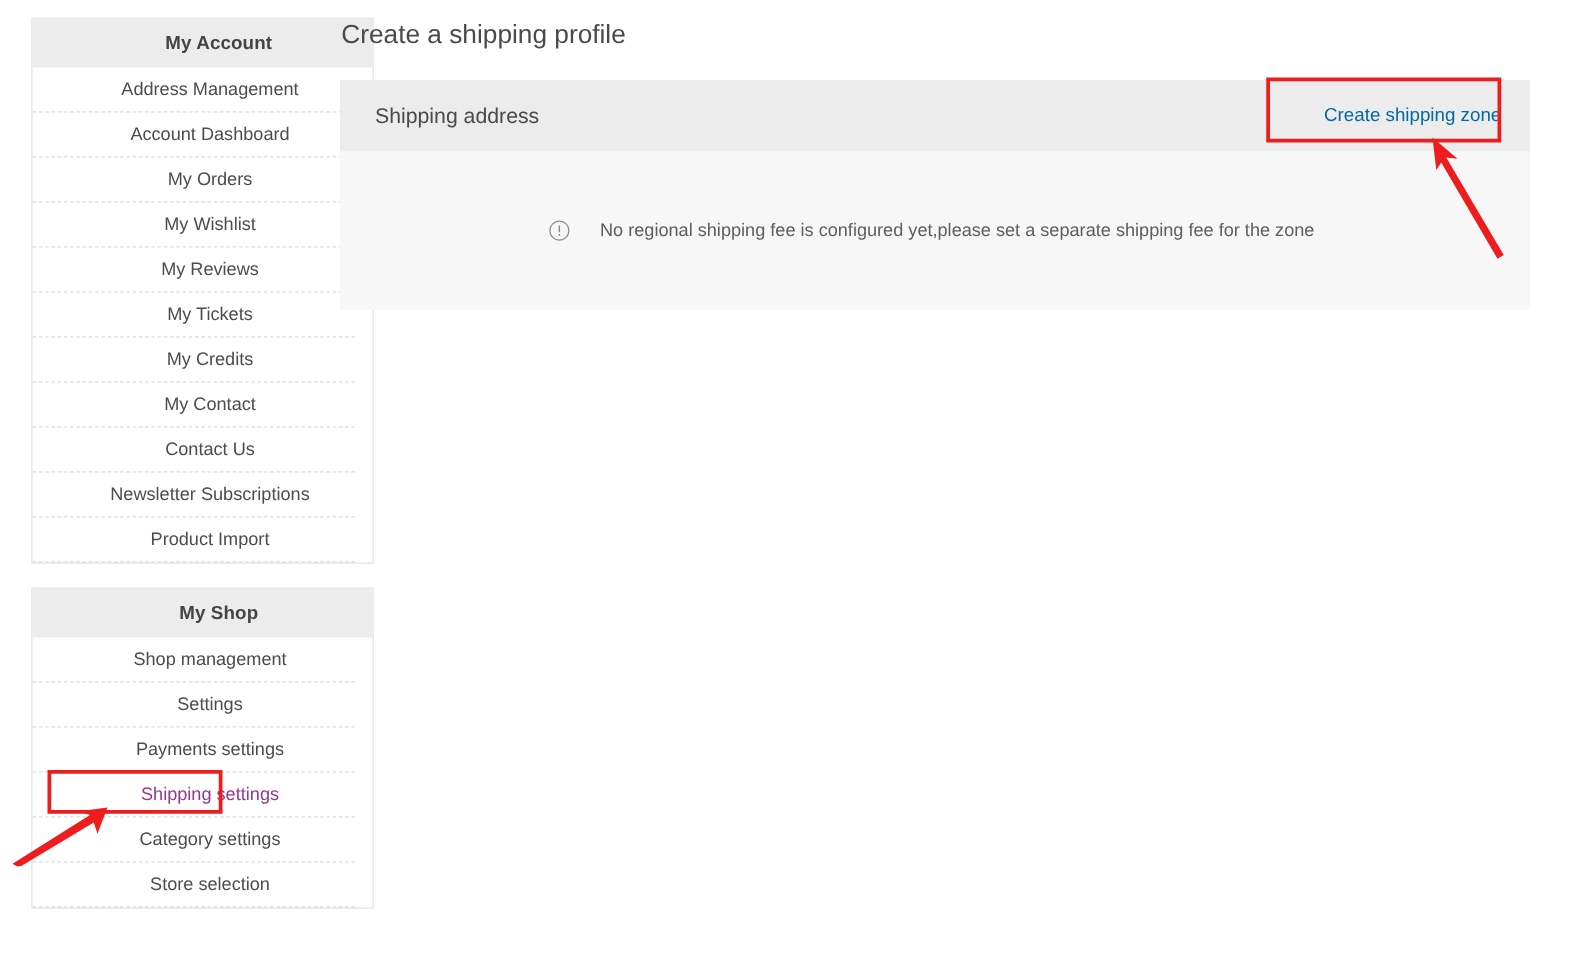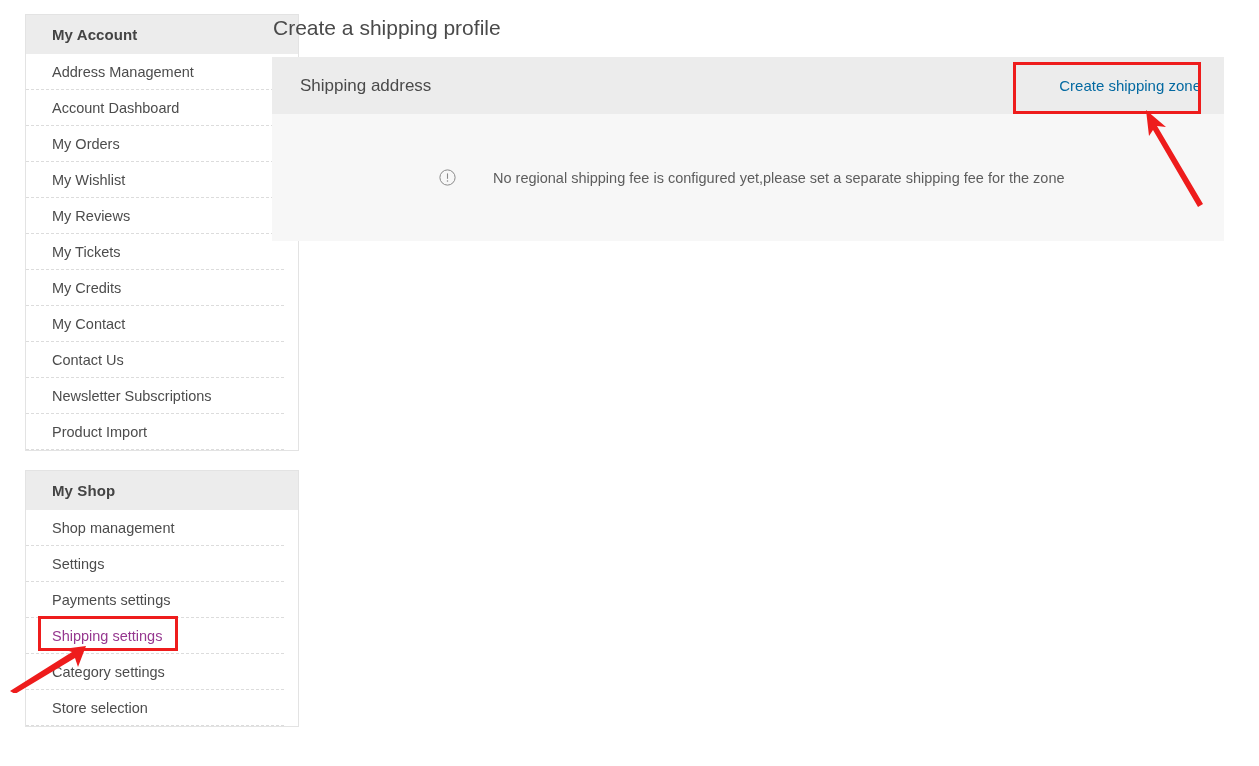--- a/index.html
+++ b/index.html
@@ -28,20 +28,21 @@
     position: absolute;
     left: 25px;
     top: 14px;
     width: 231px;
   }
   .side-block {
     background: #ffffff;
     border: 1px solid #e3e3e3;
     box-sizing: border-box;
     width: 274px;
+    text-align: center;
   }
   .side-block + .side-block {
     margin-top: 19px;
   }
   .side-head {
     background: #ececec;
     font-size: 15px;
     font-weight: bold;
     color: #444444;
     padding: 10px 0 10px 26px;
@@ -79,21 +80,21 @@
   }
   .page-title {
     font-size: 21px;
     color: #4a4a4a;
     font-weight: normal;
     margin: 0;
     padding: 15px 0 0 1px;
     line-height: 26px;
   }
   .panel {
-    margin-top: 16px;
+    margin-top: 23px;
     width: 952px;
     box-sizing: border-box;
     background: #f7f7f7;
   }
   .panel-head {
     background: #ececec;
     height: 57px;
     box-sizing: border-box;
     display: flex;
     align-items: center;
@@ -117,21 +118,21 @@
   .panel-body {
     height: 127px;
     box-sizing: border-box;
     display: flex;
     align-items: center;
     padding-left: 167px;
   }
   .empty-note {
     display: flex;
     align-items: center;
-    gap: 37px;
+    gap: 24px;
   }
   .info-icon {
     width: 17px;
     height: 17px;
     flex: 0 0 17px;
     display: block;
   }
   .empty-text {
     font-size: 14.5px;
     color: #5d5d5d;

